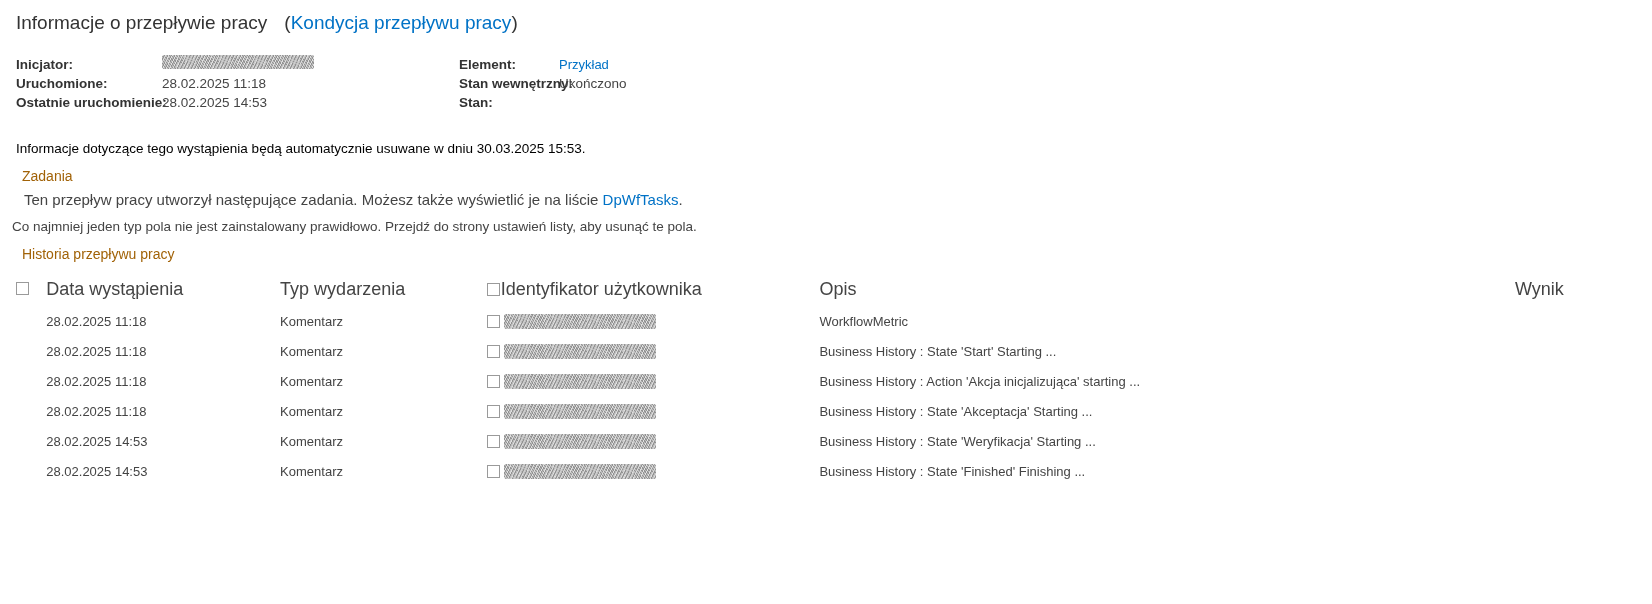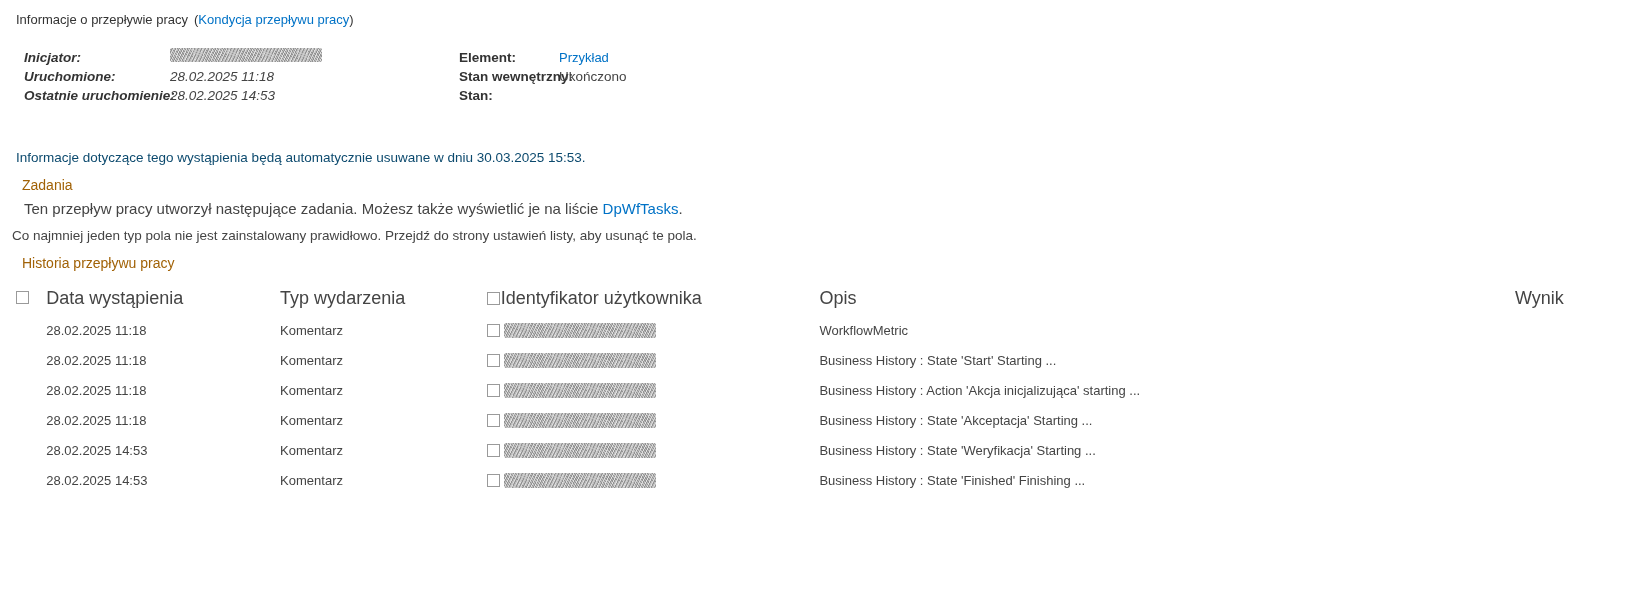--- a/index.html
+++ b/index.html
@@ -21,41 +21,41 @@
     text-decoration: none;
     cursor: pointer;
   }
 
   .page {
     padding: 10px 0 0 16px;
   }
 
   
   .wf-header {
-    font-size: 13px;
+    font-size: 19px;
     color: #444;
     padding: 2px 0 0 0;
     display: flex;
     align-items: flex-start;
-    gap: 6px;
+    gap: 17px;
   }
   .wf-header .title { color: #333; }
   .wf-header .paren { color: #333; }
 
   
   .info {
     margin-top: 21px;
     position: relative;
     height: 58px;
   }
   .info-col {
     position: absolute;
     top: 0;
   }
-  .info-col.left { left: 8px; font-style: italic; }
+  .info-col.left { left: 0; }
   .info-col.right { left: 443px; }
 
   .info-row {
     display: flex;
     align-items: baseline;
     height: 19px;
     line-height: 19px;
   }
   .info-label {
     font-weight: bold;
@@ -79,23 +79,23 @@
       repeating-linear-gradient(115deg, rgba(255,255,255,0.55) 0 1px, rgba(0,0,0,0) 1px 3px),
       repeating-linear-gradient(58deg, rgba(255,255,255,0.38) 0 1px, rgba(0,0,0,0) 1px 2px),
       linear-gradient(#8e8e8e, #8e8e8e);
     opacity: 0.95;
     vertical-align: middle;
   }
   .redact.r1 { width: 152px; height: 14px; }
 
   
   .notice {
-    margin-top: 44px;
+    margin-top: 28px;
     font-size: 13.5px;
-    color: #0c4a6e;
+    color: #000000;
   }
   .section-title {
     margin-top: 12px;
     margin-left: 6px;
     font-size: 14px;
     color: #a16207;
   }
   .sub-text {
     margin-top: 7px;
     margin-left: 8px;

